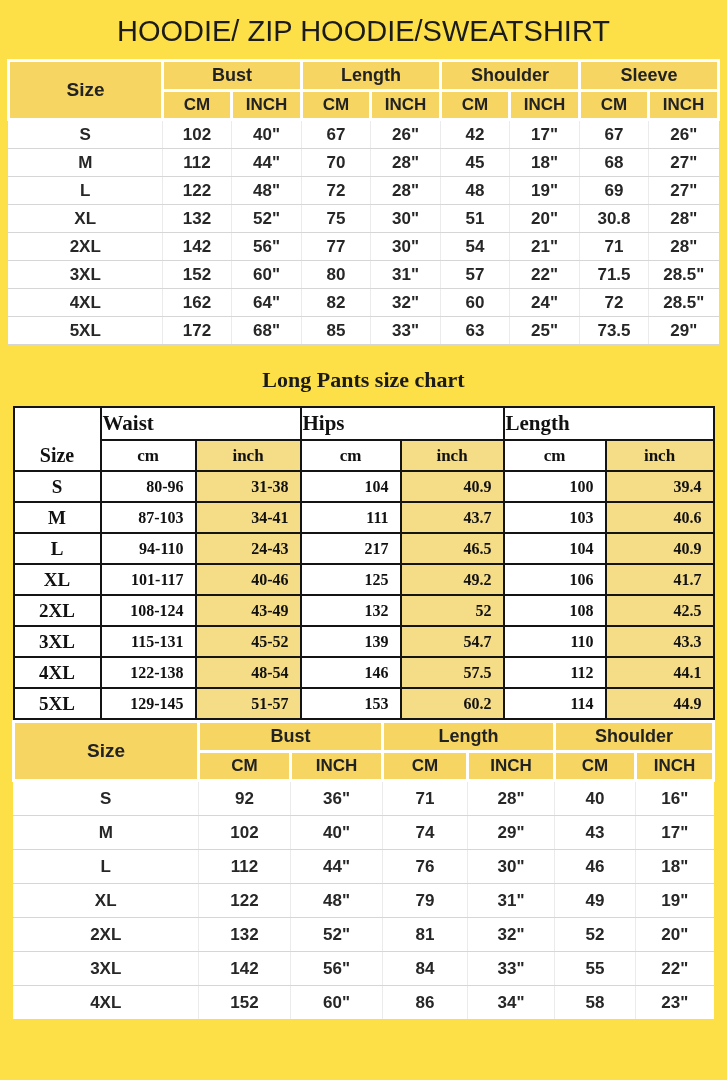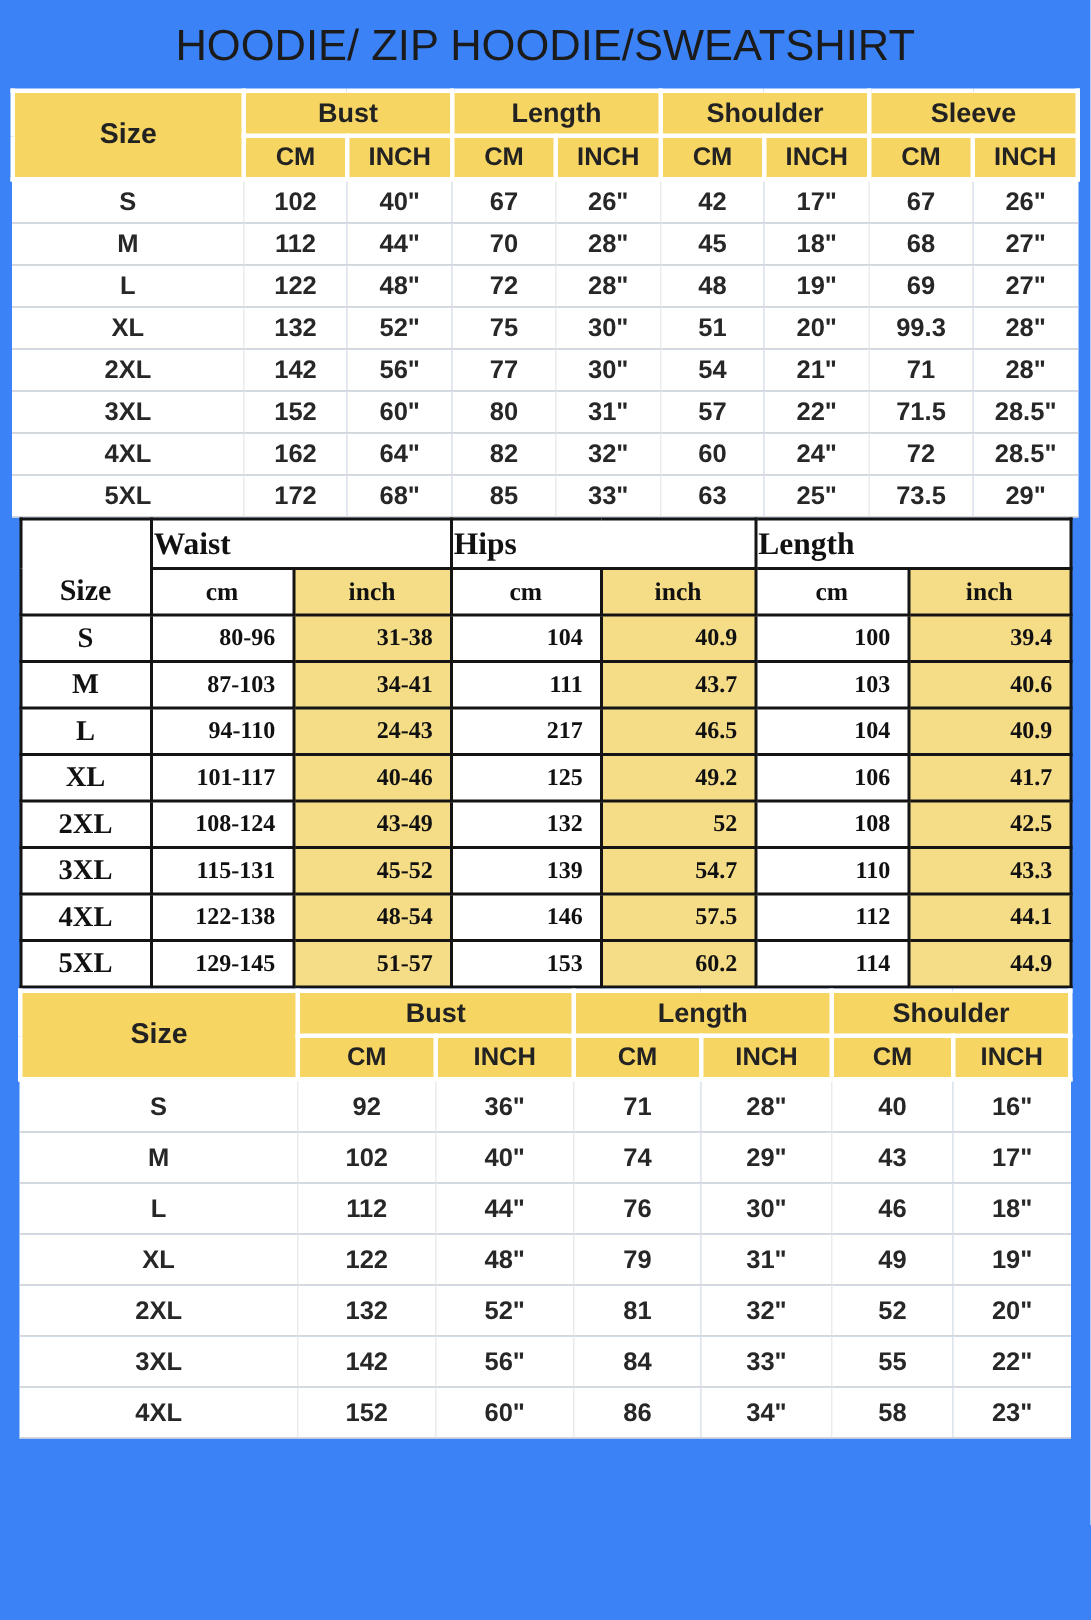--- a/index.html
+++ b/index.html
@@ -1,17 +1,17 @@
 <!DOCTYPE html>
 <html><head>
 <meta charset="utf-8">
 <style>
   html,body { margin:0; padding:0; background:#ffffff; }
   body { width:727px; font-family:"Liberation Sans", sans-serif; color:#1c1c1c; }
-  .page { width:727px; height:1080px; overflow:hidden; background:#3b82f6; }
+  .page { width:727px; height:1080px; overflow:hidden; background:#fde047; }
 
   
   .title-sans { text-align:center; font-weight:normal; color:#1b1b1b; margin:0; }
   .title-hoodie { font-size:29px; padding-top:15px; padding-bottom:11px; }
   .title-tshirt { font-size:34px; padding-top:20px; padding-bottom:10px; }
   .title-serif { text-align:center; font-family:"Liberation Serif", serif; font-weight:bold;
                  font-size:22px; color:#1b1b1b; margin:0; padding-top:22px; padding-bottom:13px; }
 
   
   .gold-table { border-collapse:collapse; table-layout:fixed; margin:0 auto; }
@@ -115,21 +115,21 @@
           <td>27"</td>
       </tr>
       <tr>
         <th>XL</th>
         <td>132</td>
           <td>52"</td>
         <td>75</td>
           <td>30"</td>
         <td>51</td>
           <td>20"</td>
-        <td>99.3</td>
+        <td>30.8</td>
           <td>28"</td>
       </tr>
       <tr>
         <th>2XL</th>
         <td>142</td>
           <td>56"</td>
         <td>77</td>
           <td>30"</td>
         <td>54</td>
           <td>21"</td>
@@ -165,20 +165,21 @@
         <td>85</td>
           <td>33"</td>
         <td>63</td>
           <td>25"</td>
         <td>73.5</td>
           <td>29"</td>
       </tr>
     </tbody>
   </table>
 
+  <h2 class="title-serif">Long Pants size chart</h2>
 
   <table class="pants-table">
     <colgroup>
       <col style="width:87px">
         <col style="width:95px">
         <col style="width:105px">
         <col style="width:100px">
       <col style="width:103px">
         <col style="width:102px">
         <col style="width:108px">

